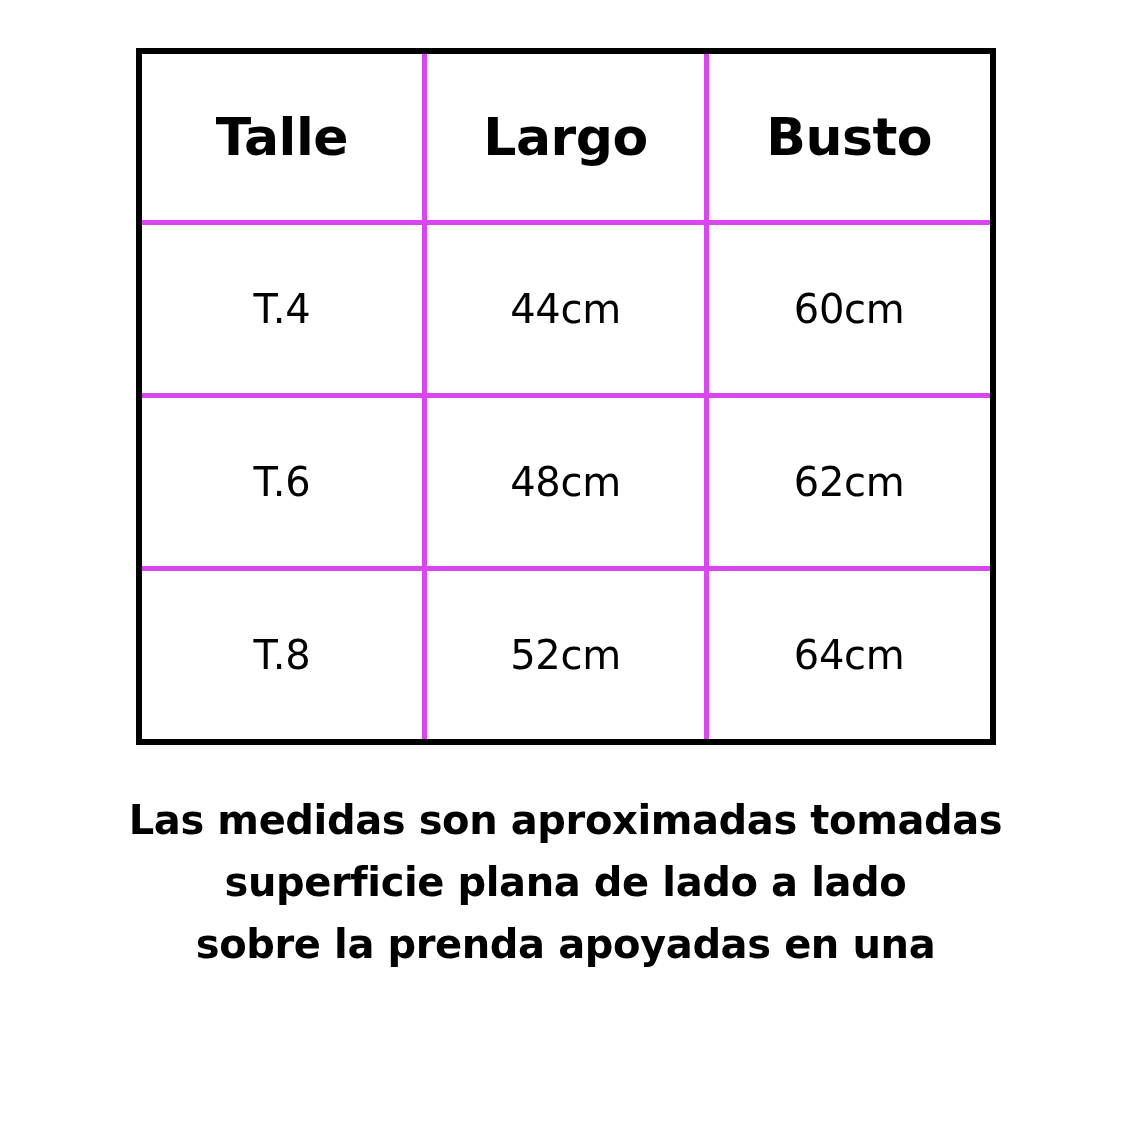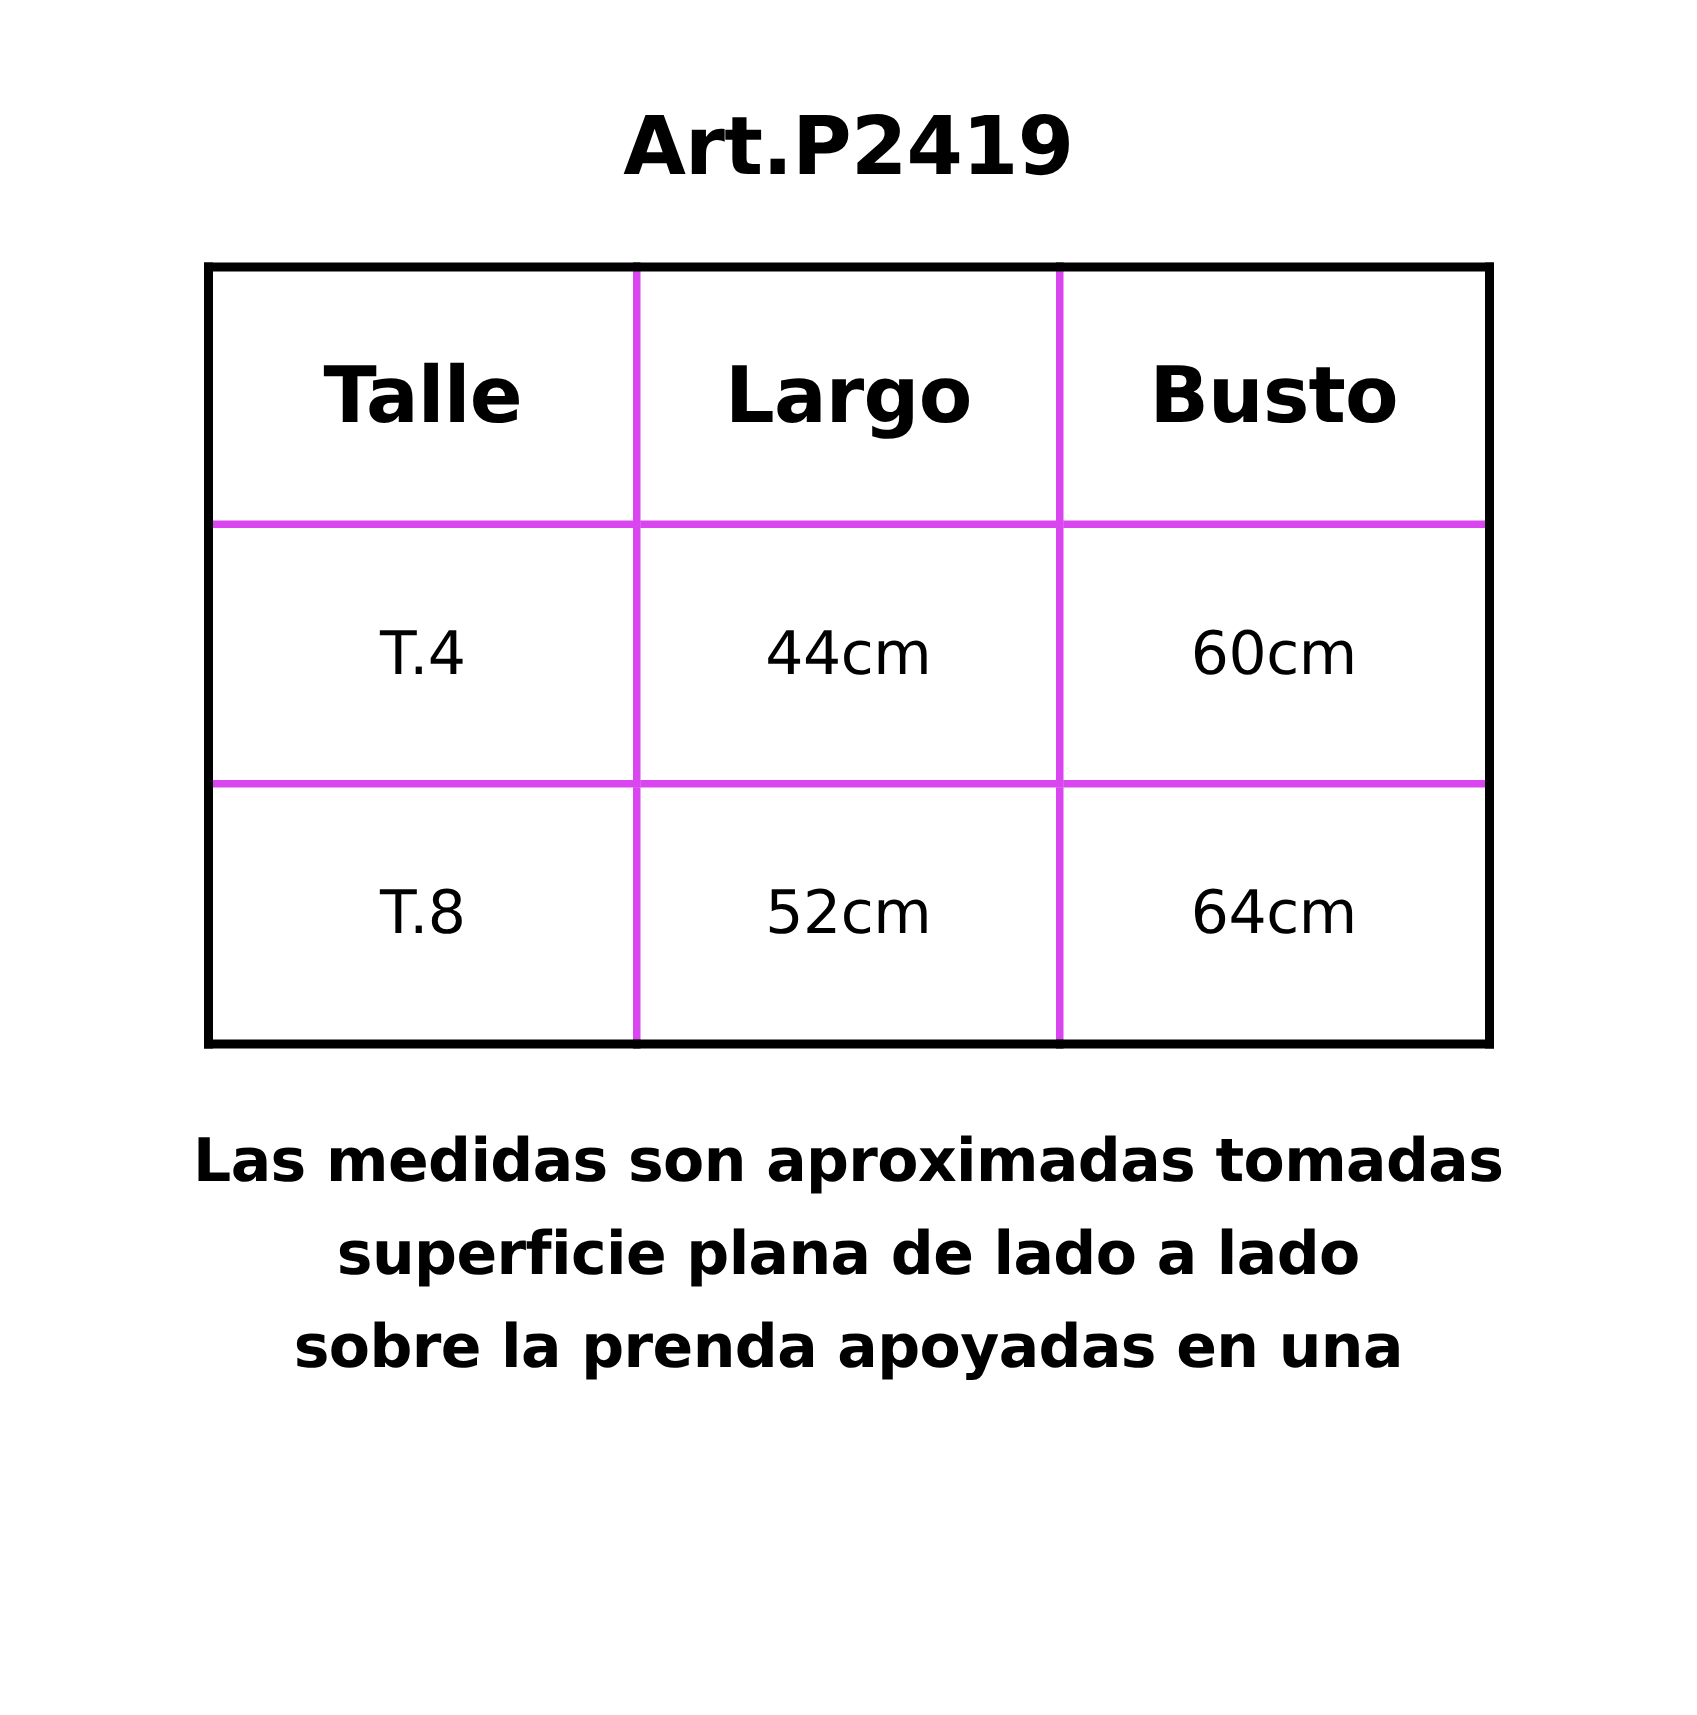--- a/index.html
+++ b/index.html
@@ -74,36 +74,40 @@
     letter-spacing: -0.4px;
     font-family: "DejaVu Sans", sans-serif;
   }
   .note-line { display: block; }
 </style>
 </head>
 <body>
 
 <div class="page">
 
-  <h1 class="title">Art.P2419</h1>
 
   <div class="table-wrap">
     <table class="size-table">
       <thead>
         <tr>
           <th class="col-1">Talle</th>
           <th class="col-2">Largo</th>
           <th class="col-3">Busto</th>
         </tr>
       </thead>
       <tbody>
         <tr>
           <td class="col-1">T.4</td>
           <td class="col-2">44cm</td>
           <td class="col-3">60cm</td>
+        </tr>
+        <tr>
+          <td class="col-1">T.6</td>
+          <td class="col-2">48cm</td>
+          <td class="col-3">62cm</td>
         </tr>
         <tr>
           <td class="col-1">T.8</td>
           <td class="col-2">52cm</td>
           <td class="col-3">64cm</td>
         </tr>
       </tbody>
     </table>
   </div>
 

